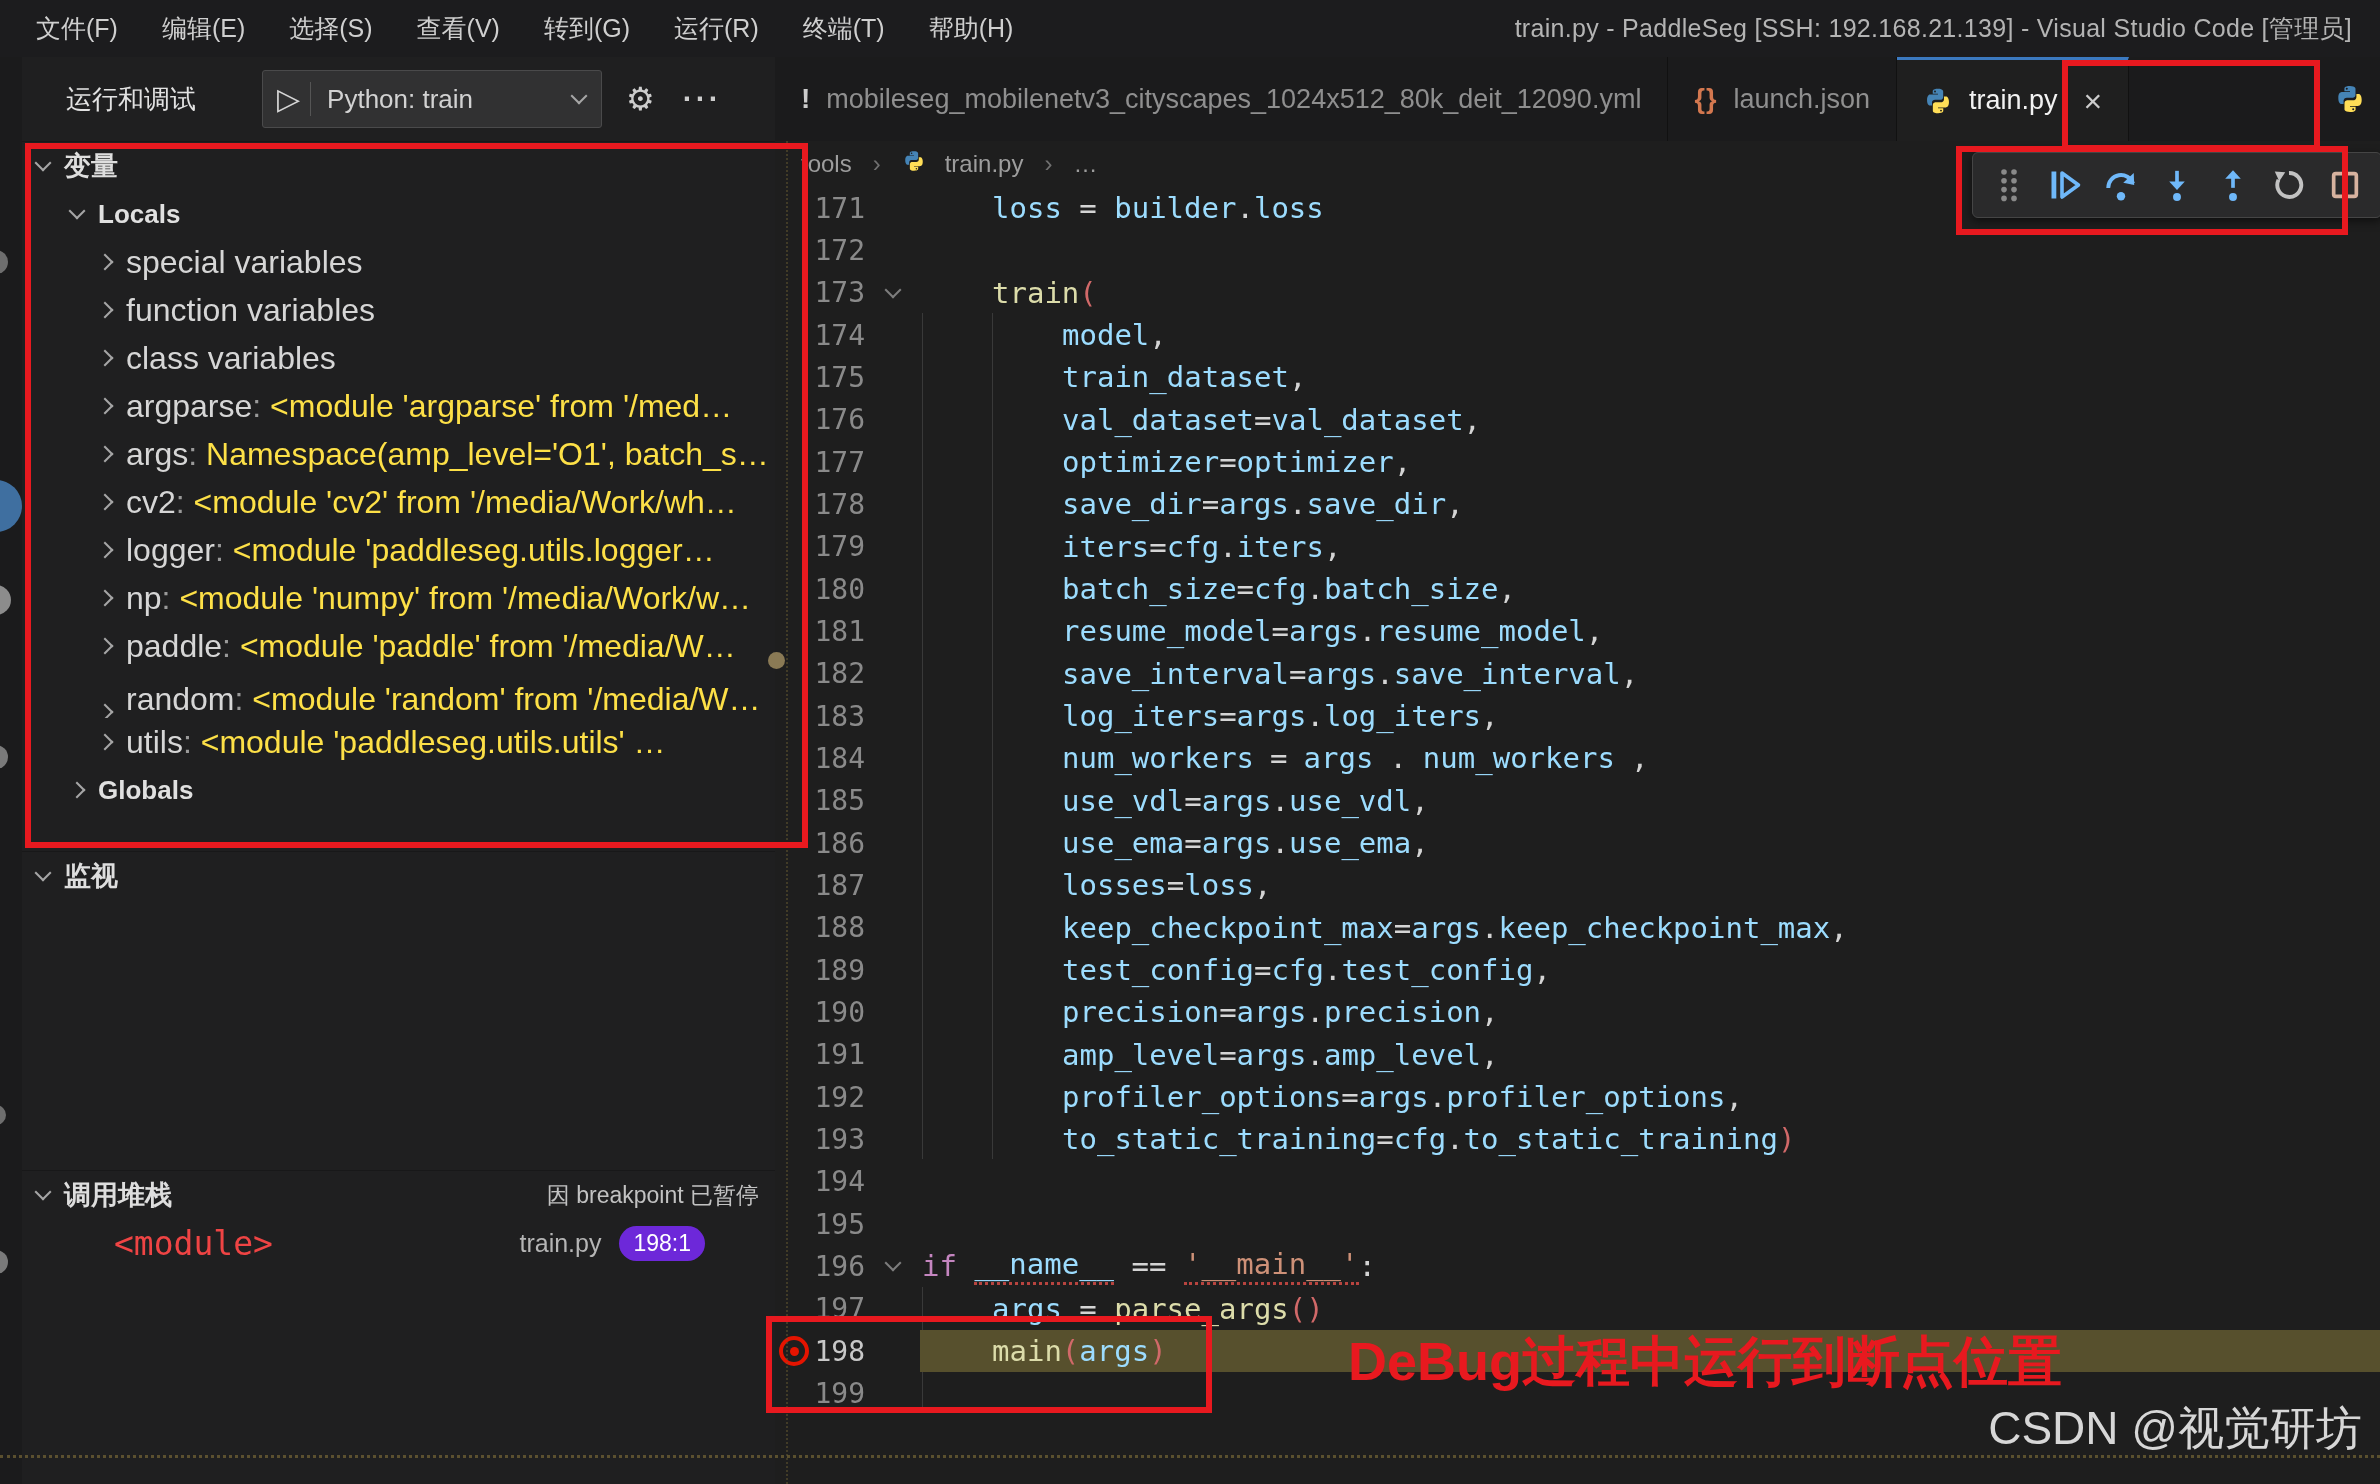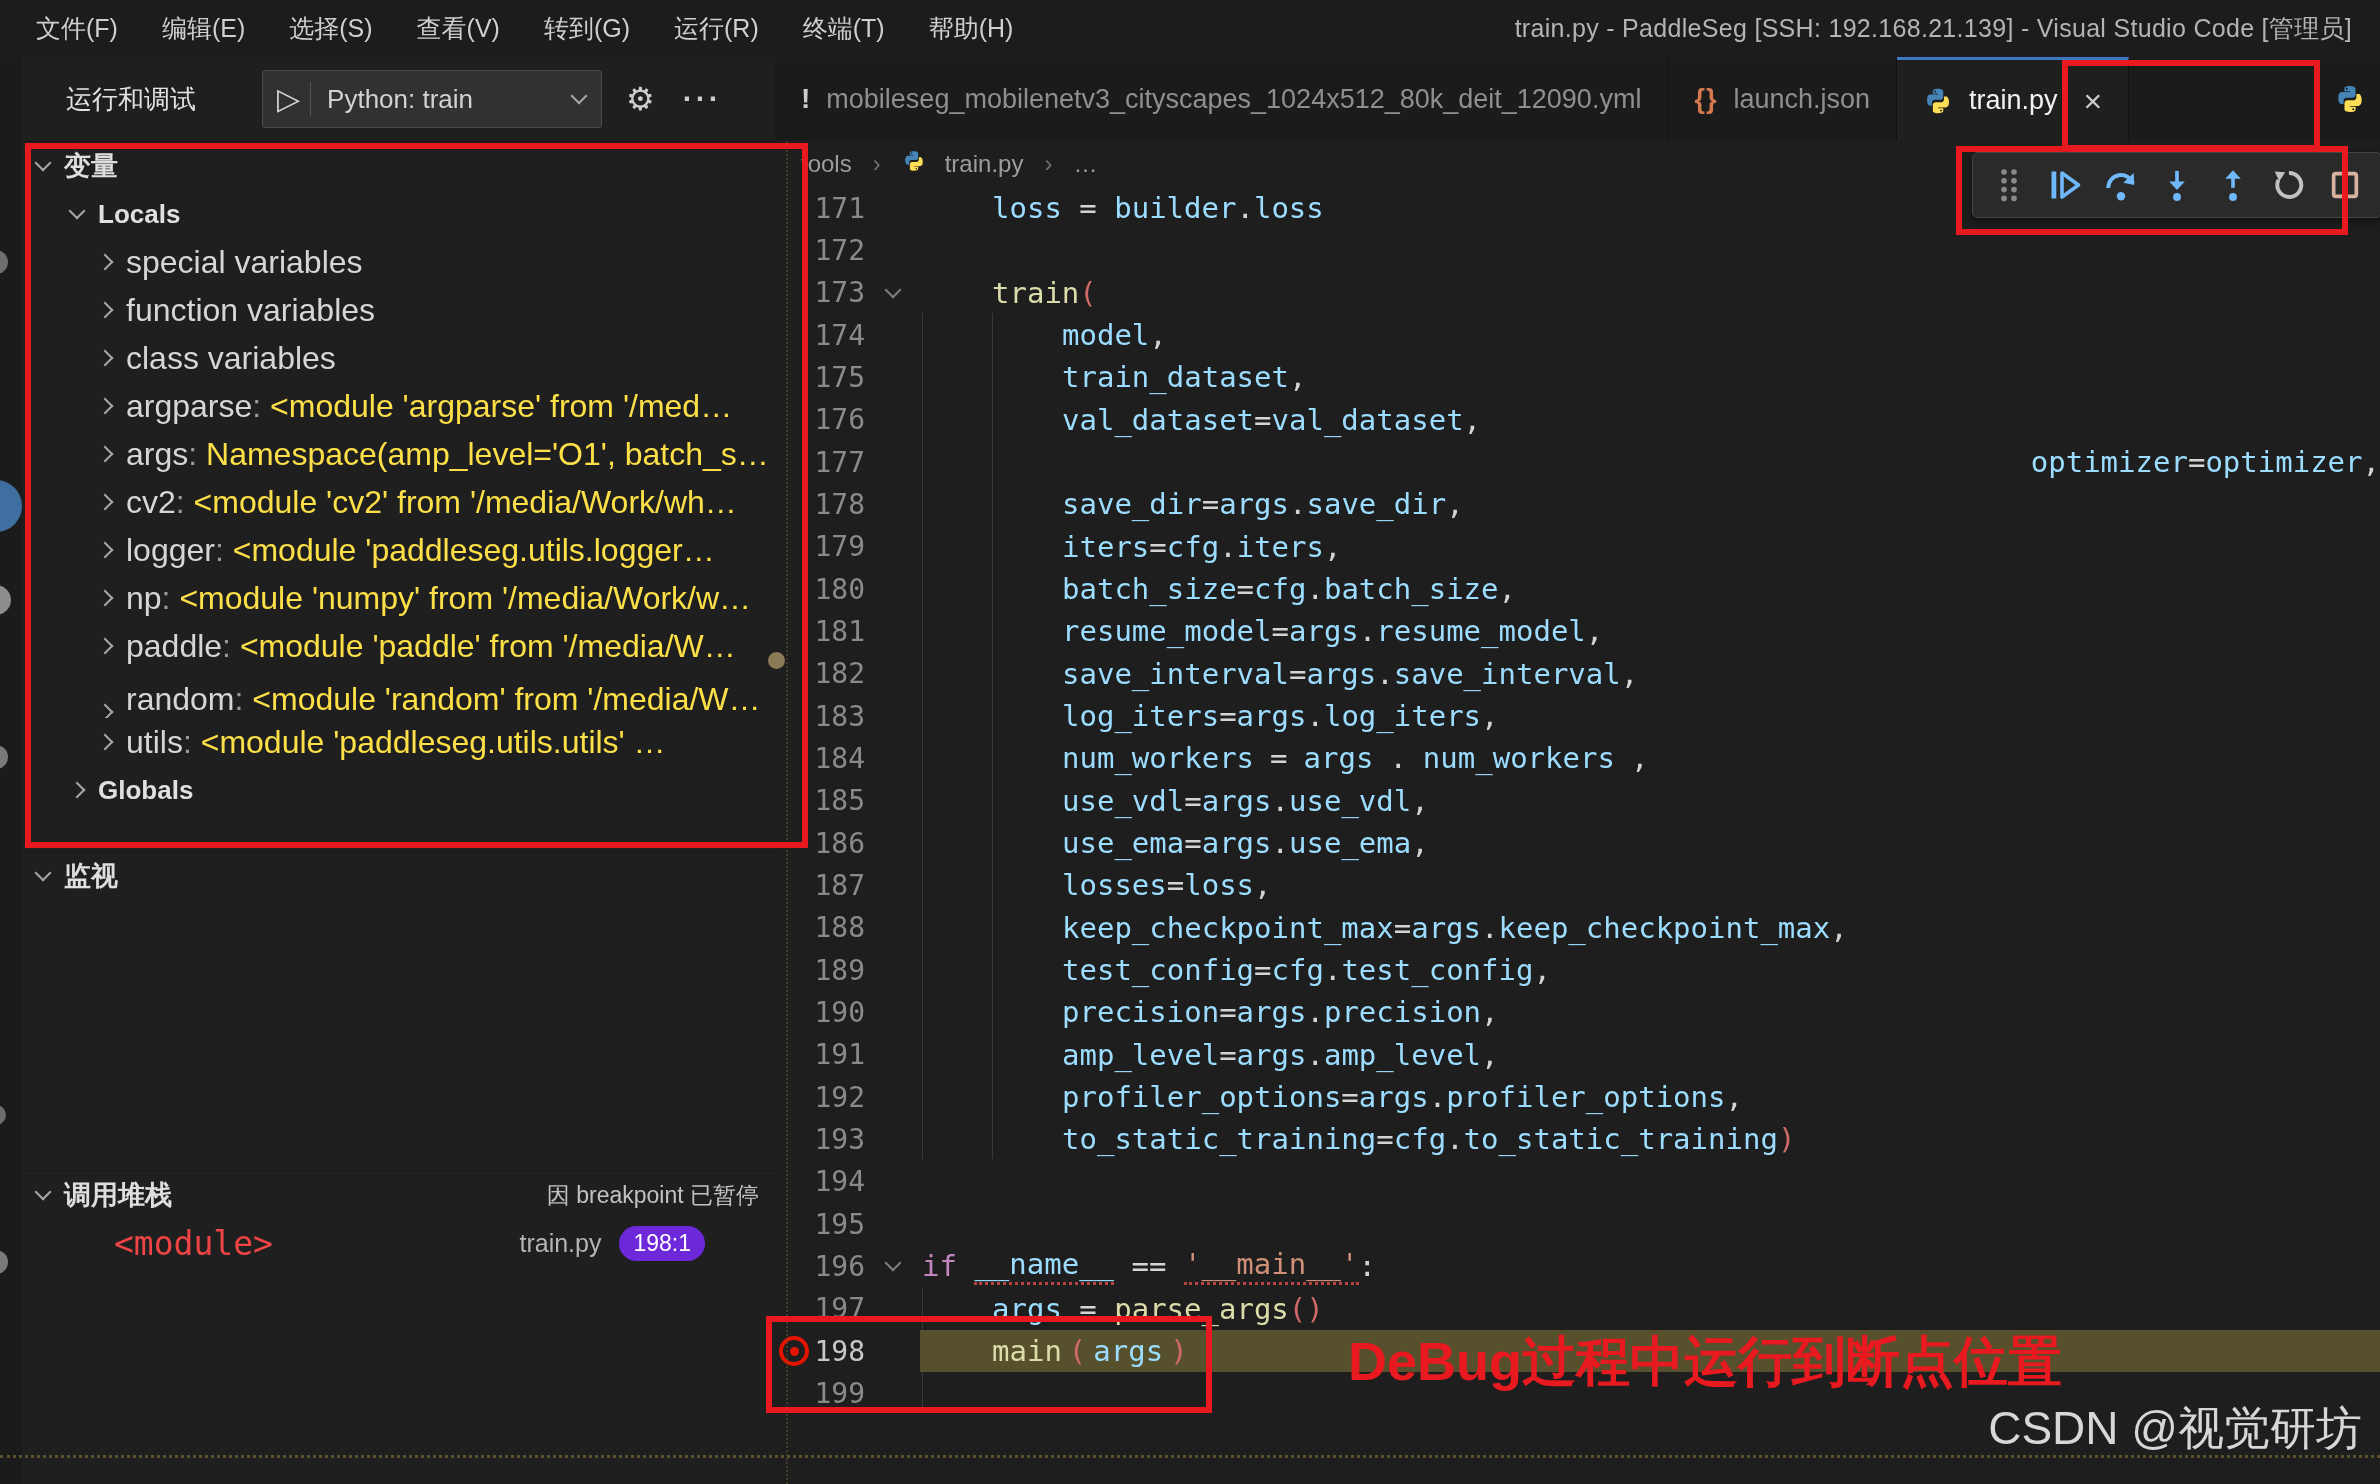--- a/index.html
+++ b/index.html
@@ -341,21 +341,21 @@
             <span class="foldslot"></span>
           </div>
           <div class="ctext" style="padding-left: 142px;"><span class="tk-id">val_dataset</span><span class="tk-op">=</span><span class="tk-id">val_dataset</span><span class="tk-op">,</span></div>
         </div>
         <div class="cl">
           <div class="gut">
             <span class="bpslot"></span>
             <span class="ln">177</span>
             <span class="foldslot"></span>
           </div>
-          <div class="ctext" style="padding-left: 142px; justify-content: flex-end;"><span class="tk-id">optimizer</span><span class="tk-op">=</span><span class="tk-id">optimizer</span><span class="tk-op">,</span></div>
+          <div class="ctext" style="padding-left: 142px;"><span class="tk-id">optimizer</span><span class="tk-op">=</span><span class="tk-id">optimizer</span><span class="tk-op">,</span></div>
         </div>
         <div class="cl">
           <div class="gut">
             <span class="bpslot"></span>
             <span class="ln">178</span>
             <span class="foldslot"></span>
           </div>
           <div class="ctext" style="padding-left: 142px;"><span class="tk-id">save_dir</span><span class="tk-op">=</span><span class="tk-id">args</span><span class="tk-op">.</span><span class="tk-id">save_dir</span><span class="tk-op">,</span></div>
         </div>
         <div class="cl">
@@ -513,21 +513,21 @@
           <div class="ctext" style="padding-left: 72px;"><span class="tk-id">args</span><span class="tk-op"> = </span><span class="tk-fn">parse_args</span><span class="tk-pr">()</span></div>
         </div>
         <div class="cl cur">
           <div class="gut">
             <span class="bpslot">
               <span class="bpicon"></span>
             </span>
             <span class="ln cur">198</span>
             <span class="foldslot"></span>
           </div>
-          <div class="ctext" style="padding-left: 72px; gap: 7px;"><span class="tk-fn">main</span><span class="tk-pr">(</span><span class="tk-id">args</span><span class="tk-pr">)</span></div>
+          <div class="ctext" style="padding-left: 72px;"><span class="tk-fn">main</span><span class="tk-pr">(</span><span class="tk-id">args</span><span class="tk-pr">)</span></div>
         </div>
         <div class="cl">
           <div class="gut">
             <span class="bpslot"></span>
             <span class="ln">199</span>
             <span class="foldslot"></span>
           </div>
           <div class="ctext" style="padding-left: 2px;"></div>
         </div>
       </div>

